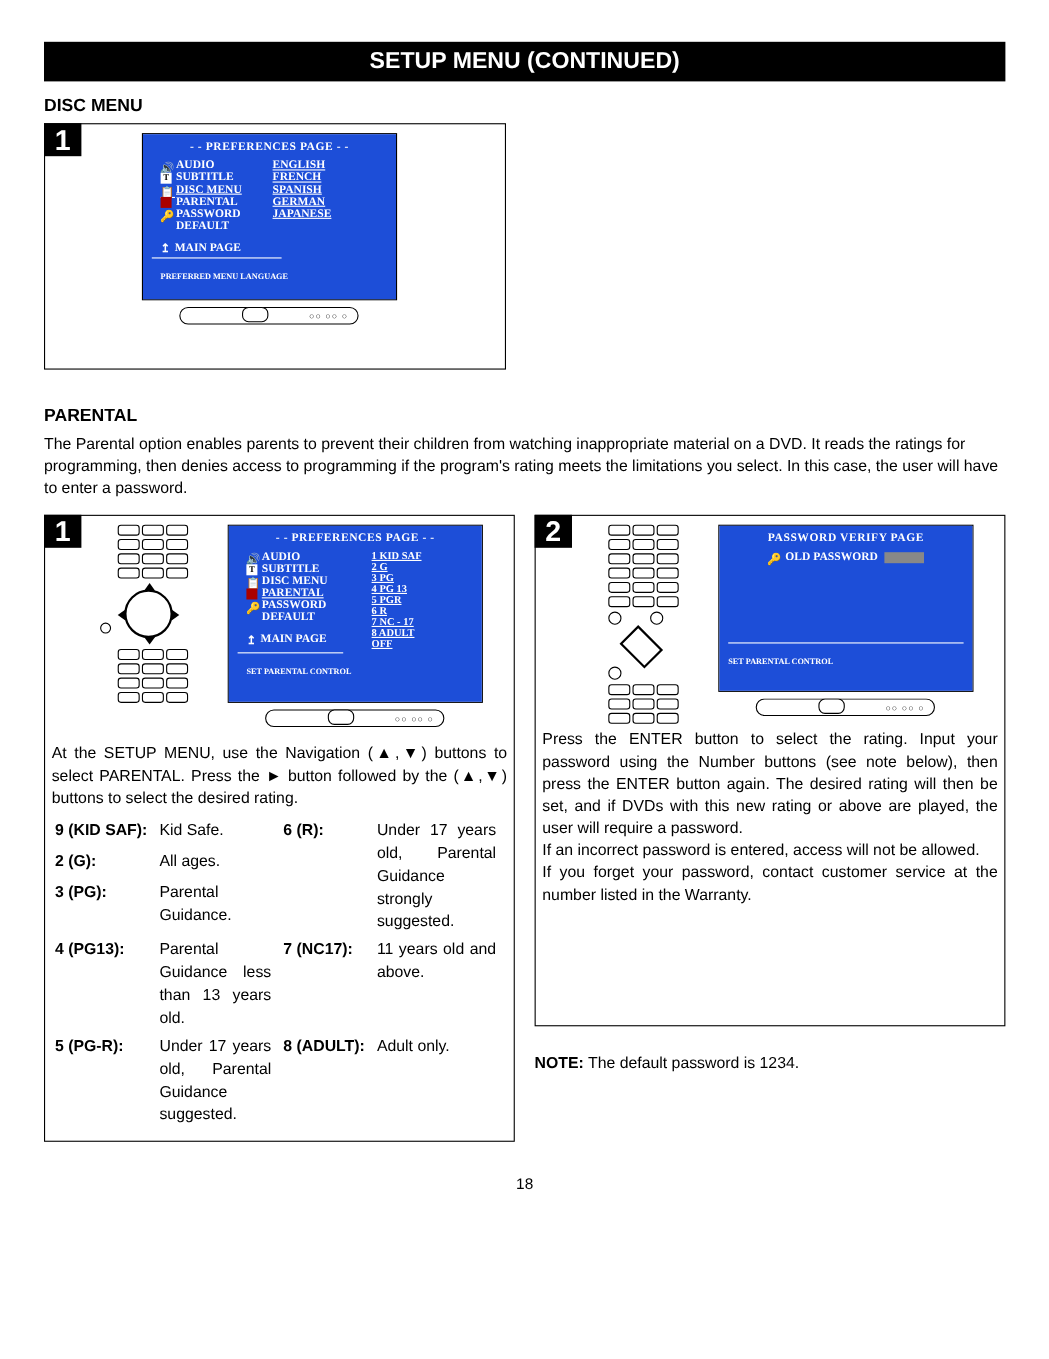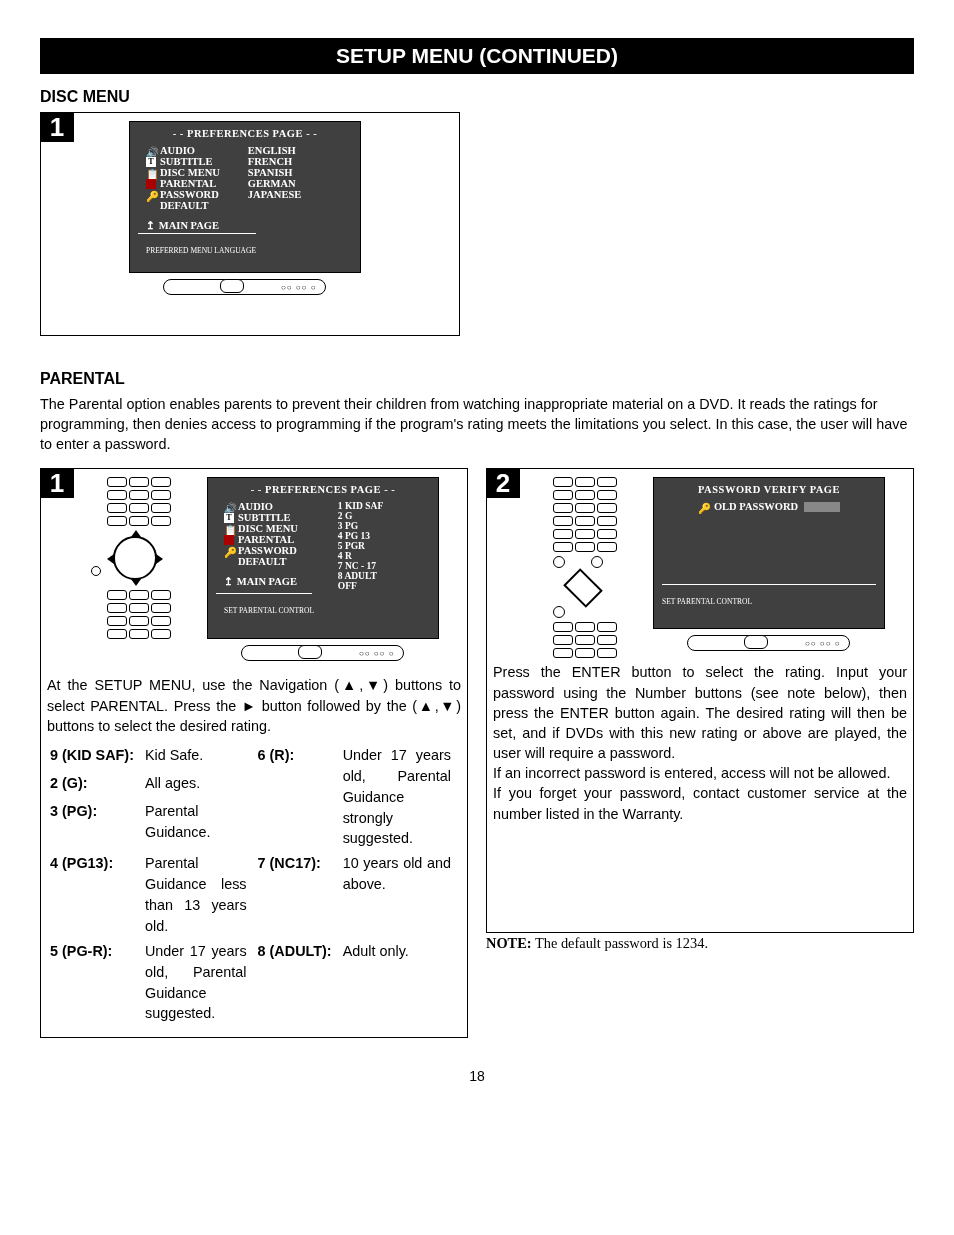--- a/index.html
+++ b/index.html
@@ -50,21 +50,21 @@
     color: #fff;
     font-weight: bold;
     font-size: 26px;
     width: 34px;
     height: 30px;
     text-align: center;
     line-height: 30px;
     font-family: Arial, sans-serif;
   }
   .dvd-screen {
-    background: #404040;
+    background: #1d4ed8;
     color: #fff;
     font-family: "Times New Roman", serif;
     font-size: 10.5px;
     padding: 6px 8px 4px 8px;
     box-sizing: border-box;
     height: 100%;
   }
   .dvd-screen .title {
     text-align: center;
     font-weight: bold;
@@ -77,32 +77,33 @@
     padding-left: 8px;
   }
   .dvd-screen .menu-item {
     font-weight: bold;
     display: flex;
     align-items: center;
     gap: 4px;
     white-space: nowrap;
   }
   .dvd-screen .underline {
+    text-decoration: underline;
   }
   .dvd-screen .main-page {
     margin-top: 8px;
     font-weight: bold;
     display: flex;
     align-items: center;
     gap: 4px;
     padding-left: 8px;
   }
   .dvd-screen .footer {
     font-size: 7.5px;
-    font-weight: normal;
+    font-weight: bold;
     margin-top: 12px;
     padding-left: 8px;
   }
   .dvd-screen .divider {
     border-top: 1px solid #fff;
     margin: 2px 0;
     width: 55%;
   }
   .icon-sm {
     width: 10px;
@@ -198,23 +199,22 @@
   .ratings-list td {
     vertical-align: top;
     padding-right: 8px;
     line-height: 1.45;
   }
   .ratings-list .lbl {
     font-weight: bold;
     white-space: nowrap;
   }
   .note {
-    margin-top: 0;
+    margin-top: 24px;
     line-height: 1.4;
-    font-family: Liberation Serif, serif;
   }
   .page-no {
     text-align: center;
     margin-top: 30px;
     font-size: 14px;
   }
   .text-body {
     line-height: 1.4;
     text-align: justify;
   }
@@ -365,21 +365,21 @@
                     <span>↥</span>
                     <span>MAIN PAGE</span>
                   </div>
               </div>
               <div style="font-size:9.5px;">
                 <div class="menu-item underline">1  KID SAF</div>
                 <div class="menu-item underline">2  G</div>
                 <div class="menu-item underline">3  PG</div>
                 <div class="menu-item underline">4  PG  13</div>
                 <div class="menu-item underline">5  PGR</div>
-                <div class="menu-item underline">4  R</div>
+                <div class="menu-item underline">6  R</div>
                 <div class="menu-item underline">7  NC - 17</div>
                 <div class="menu-item underline">8  ADULT</div>
                 <div class="menu-item underline">OFF</div>
               </div>
             </div>
             <div class="divider" style="width:45%;"></div>
             <div class="footer">SET PARENTAL CONTROL</div>
           </div>
         </div>
         <div class="player-illus" style="width:230px;">
@@ -407,21 +407,21 @@
         </tr>
         <tr>
           <td class="lbl">3 (PG):</td>
           <td rowspan="1">Parental Guidance.</td>
           <td></td>
         </tr>
         <tr>
           <td class="lbl">4 (PG13):</td>
           <td rowspan="2">Parental Guidance less than 13 years old.</td>
           <td class="lbl">7 (NC17):</td>
-          <td rowspan="2">10 years old and above.</td>
+          <td rowspan="2">11 years old and above.</td>
         </tr>
         <tr>
               <td></td>
               <td></td>
             </tr>
         <tr>
           <td class="lbl">5 (PG-R):</td>
           <td rowspan="3">Under 17 years old, Parental Guidance suggested.</td>
           <td class="lbl">8 (ADULT):</td>
           <td>Adult only.</td>

